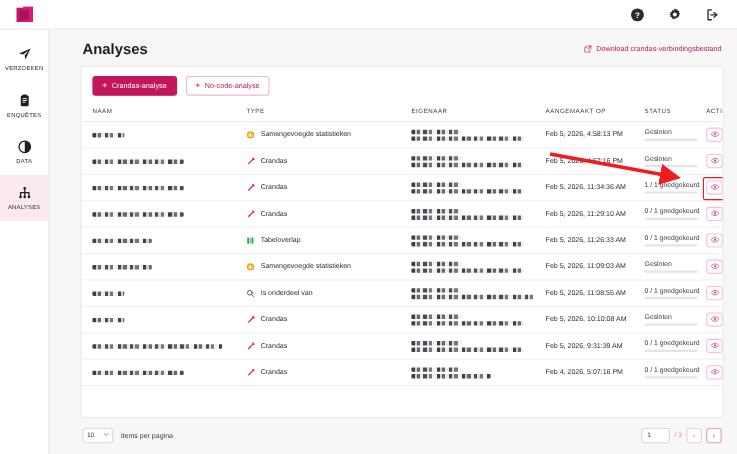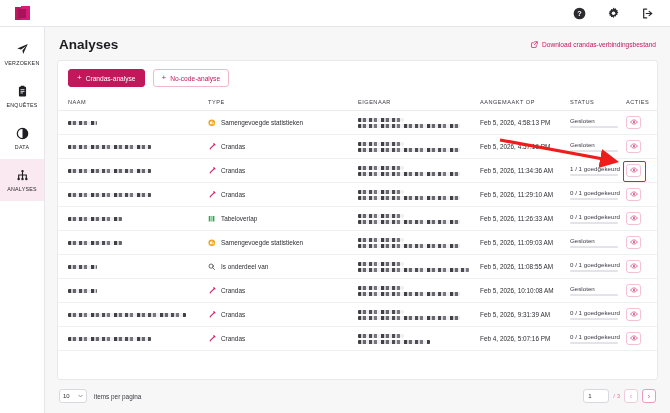--- a/index.html
+++ b/index.html
@@ -22,21 +22,21 @@
   }
   .logo .sq1 { position:absolute; left:0; top:1px; width:9px; height:13px; background:#c2185b; }
   .logo .sq2 { position:absolute; left:6px; top:0; width:9px; height:14px; background:#d81b79; }
   .logo .sq3 { position:absolute; left:3px; top:3px; width:8px; height:9px; background:#a3135a; opacity:.9;}
   .topbar-spacer { flex: 1; }
   .topicons { display: flex; align-items: center; gap: 20px; padding-right: 16px; }
   .topicon { width: 14px; height: 14px; display: flex; align-items: center; justify-content: center; color: #2b2b30; cursor: pointer; }
   .topicon svg { display:block; }
 
   
-  .body { flex: 1; display: flex; min-height: 0; }
+  .body { flex: 1; display: flex; min-height: 0; gap: 16px; }
 
   
   .sidebar {
     width: 45px; background: #ffffff; border-right: 1px solid #e6e6ea;
     display: flex; flex-direction: column; align-items: stretch; padding-top: 6px;
   }
   .nav-item {
     height: 42px; display: flex; flex-direction: column; align-items: center; justify-content: center;
     gap: 3px; cursor: pointer; color: #1f1f24; text-decoration: none;
   }

